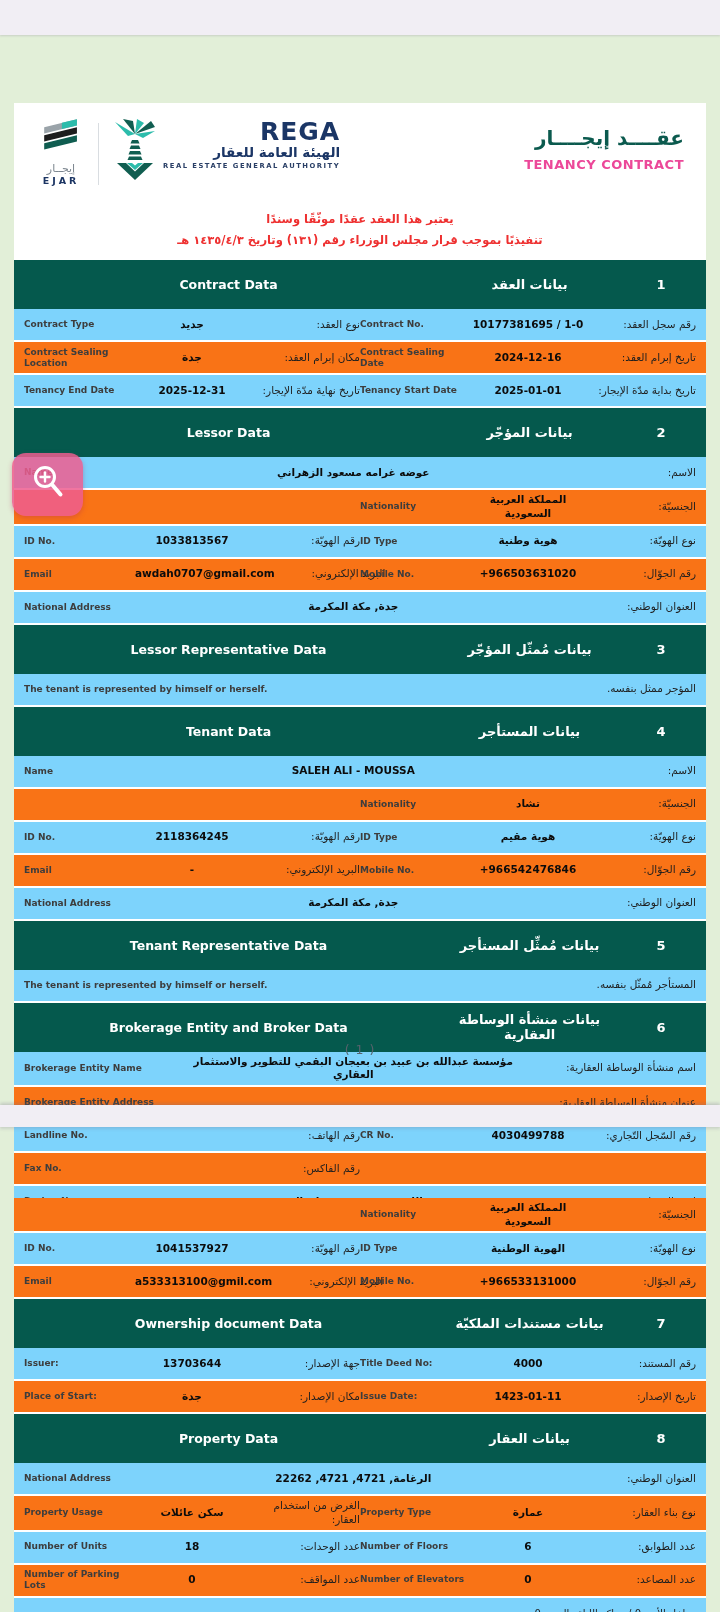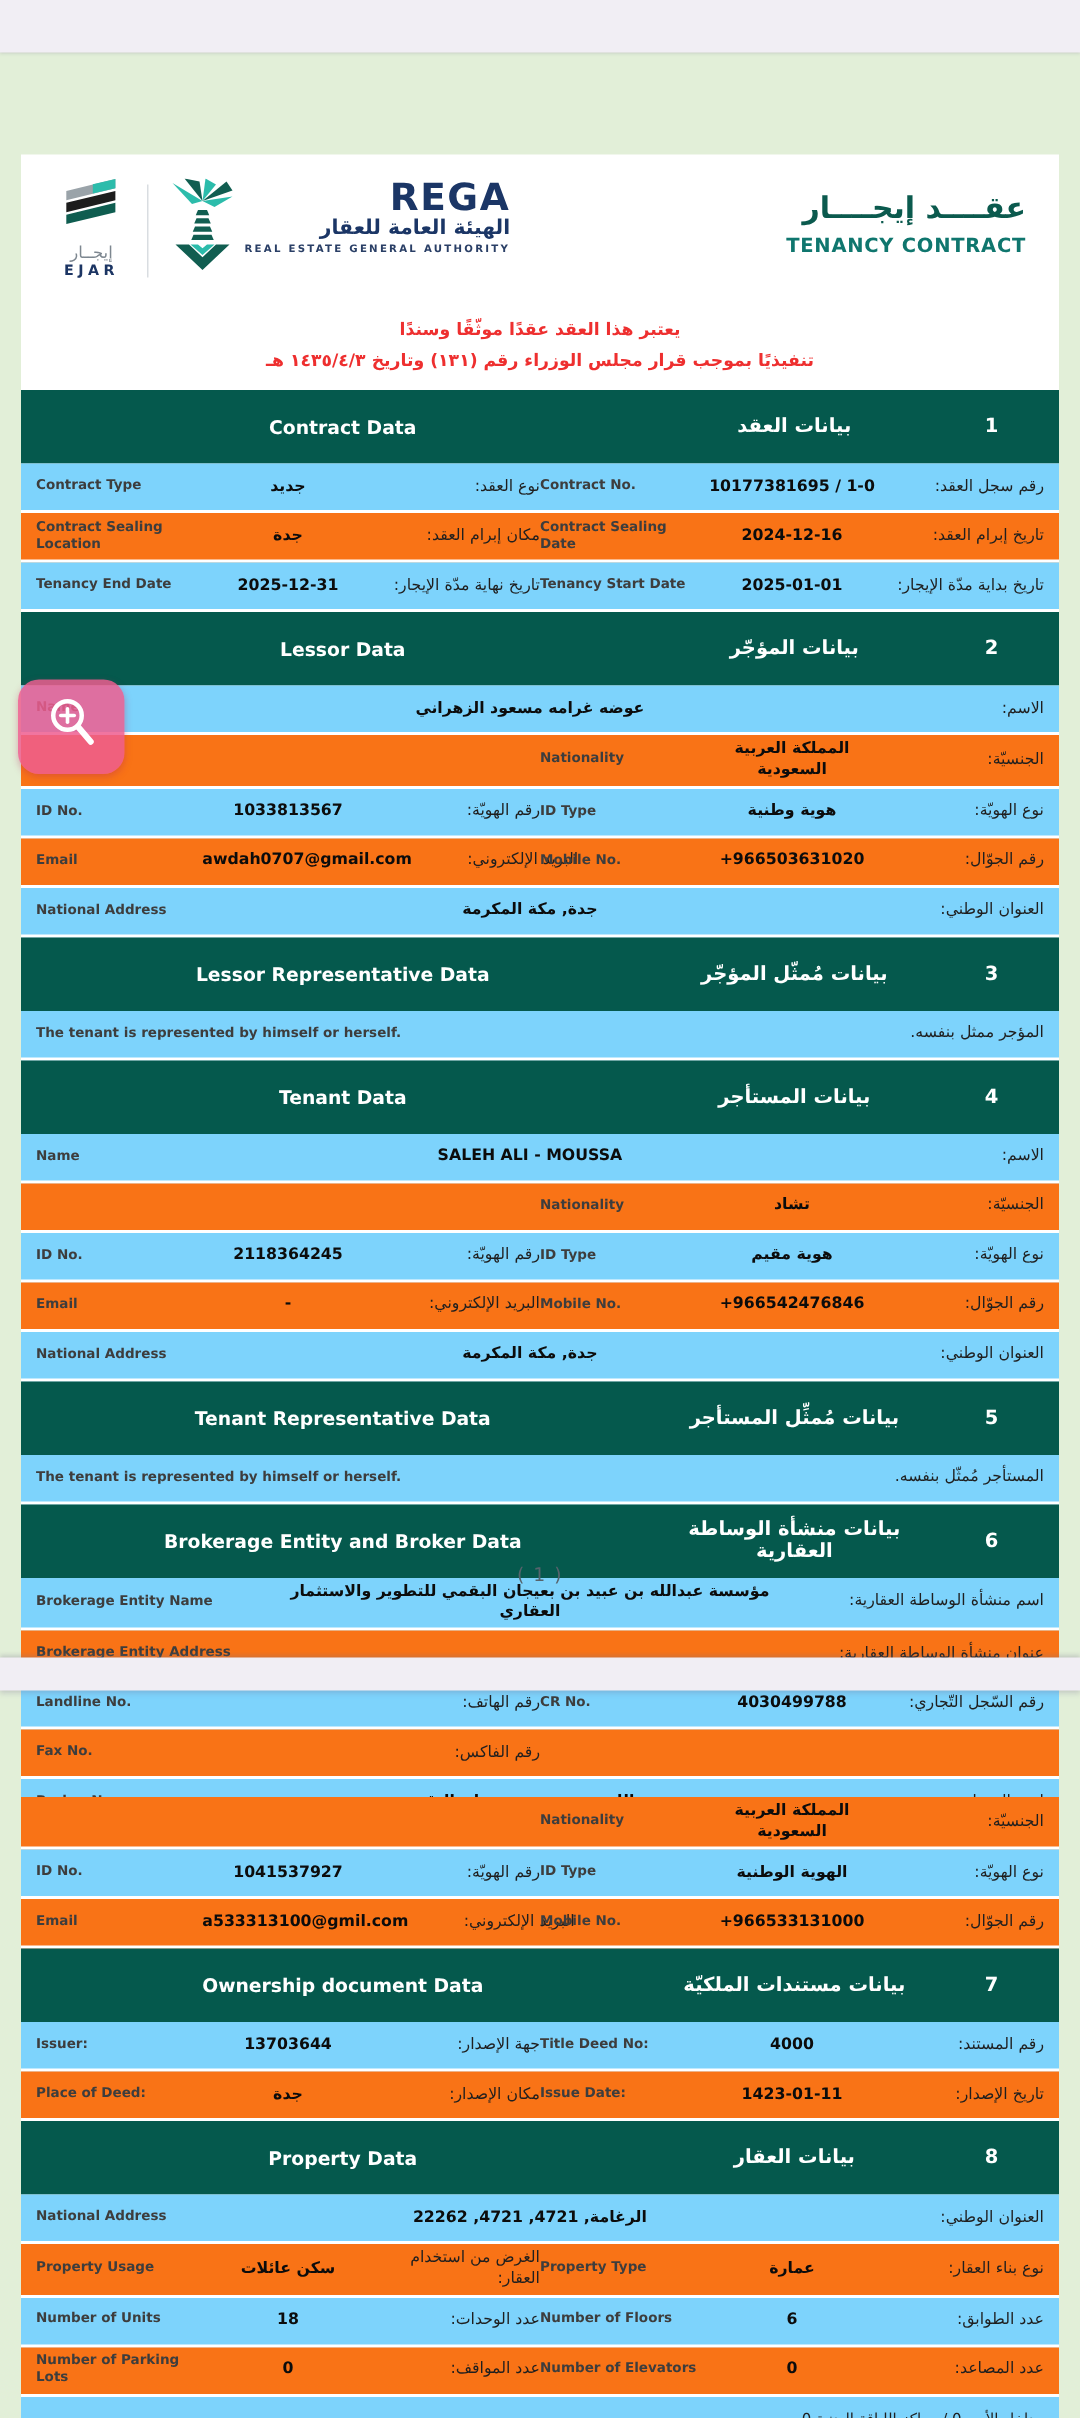--- a/index.html
+++ b/index.html
@@ -21,21 +21,21 @@
   .ejar-ar{color:#7d8790;font-weight:normal;font-size:11px;line-height:1.1;margin-top:2px;}
   .ejar-en{color:#1c3563;font-weight:bold;font-size:9.5px;letter-spacing:3px;line-height:1.2;}
   .logo-divider{width:1px;height:62px;background:#d9dde1;margin-top:8px;}
   .rega{display:flex;align-items:flex-start;gap:6px;margin-top:4px;}
   .rega-text{display:flex;flex-direction:column;align-items:flex-end;}
   .rega-word{color:#1b3666;font-weight:800;font-size:25px;line-height:1;letter-spacing:1px;}
   .rega-ar{color:#1b3666;font-weight:bold;font-size:13.5px;line-height:1.25;direction:rtl;}
   .rega-en{color:#2a3f66;font-weight:bold;font-size:6.8px;letter-spacing:1.5px;margin-top:1px;}
   .titles{text-align:right;padding-top:10px;}
   .title-ar{color:#0b5a4e;font-weight:bold;font-size:20px;direction:rtl;line-height:1.3;}
-  .title-en{color:#0f766e;font-weight:bold;font-size:13px;letter-spacing:.5px;margin-top:6px;}
+  .title-en{color:#ec4899;font-weight:bold;font-size:13px;letter-spacing:.5px;margin-top:6px;}
   .disclaimer{text-align:center;color:#ee2f2f;font-weight:bold;font-size:11.5px;line-height:1.8;direction:rtl;margin:8px 0 10px;}
   
   .secbar{display:flex;align-items:center;background:#05594d;color:#fff;height:49px;}
   .secbar .t-en{flex:0 0 62%;text-align:center;font-weight:bold;font-size:12.5px;}
   .secbar .t-ar{flex:1;text-align:center;font-weight:bold;font-size:13px;direction:rtl;}
   .secbar .t-num{flex:0 0 13%;text-align:center;font-weight:bold;font-size:13px;}
   .row{display:flex;align-items:center;min-height:25px;padding:3px 10px;background:#7dd3fc;border-bottom:2px solid #fff;font-size:10.5px;color:#1f1f1f;}
   .row.shade{background:#f97316;}
   .half{flex:1 1 0;display:flex;align-items:center;min-width:0;}
   .lab-en{font-weight:bold;font-size:9px;color:#3d3d3d;line-height:1.25;}
@@ -358,21 +358,21 @@
           <div class="lab-ar">جهة الإصدار:</div>
         </div>
         <div class="half">
           <div class="lab-en">Title Deed No:</div>
           <div class="val">4000</div>
           <div class="lab-ar">رقم المستند:</div>
         </div>
       </div>
       <div class="row pair shade">
         <div class="half">
-          <div class="lab-en">Place of Deed:</div>
+          <div class="lab-en">Place of Start:</div>
           <div class="val">جدة</div>
           <div class="lab-ar">مكان الإصدار:</div>
         </div>
         <div class="half">
           <div class="lab-en">Issue Date:</div>
           <div class="val">1423-01-11</div>
           <div class="lab-ar">تاريخ الإصدار:</div>
         </div>
       </div>
       <div class="secbar">

